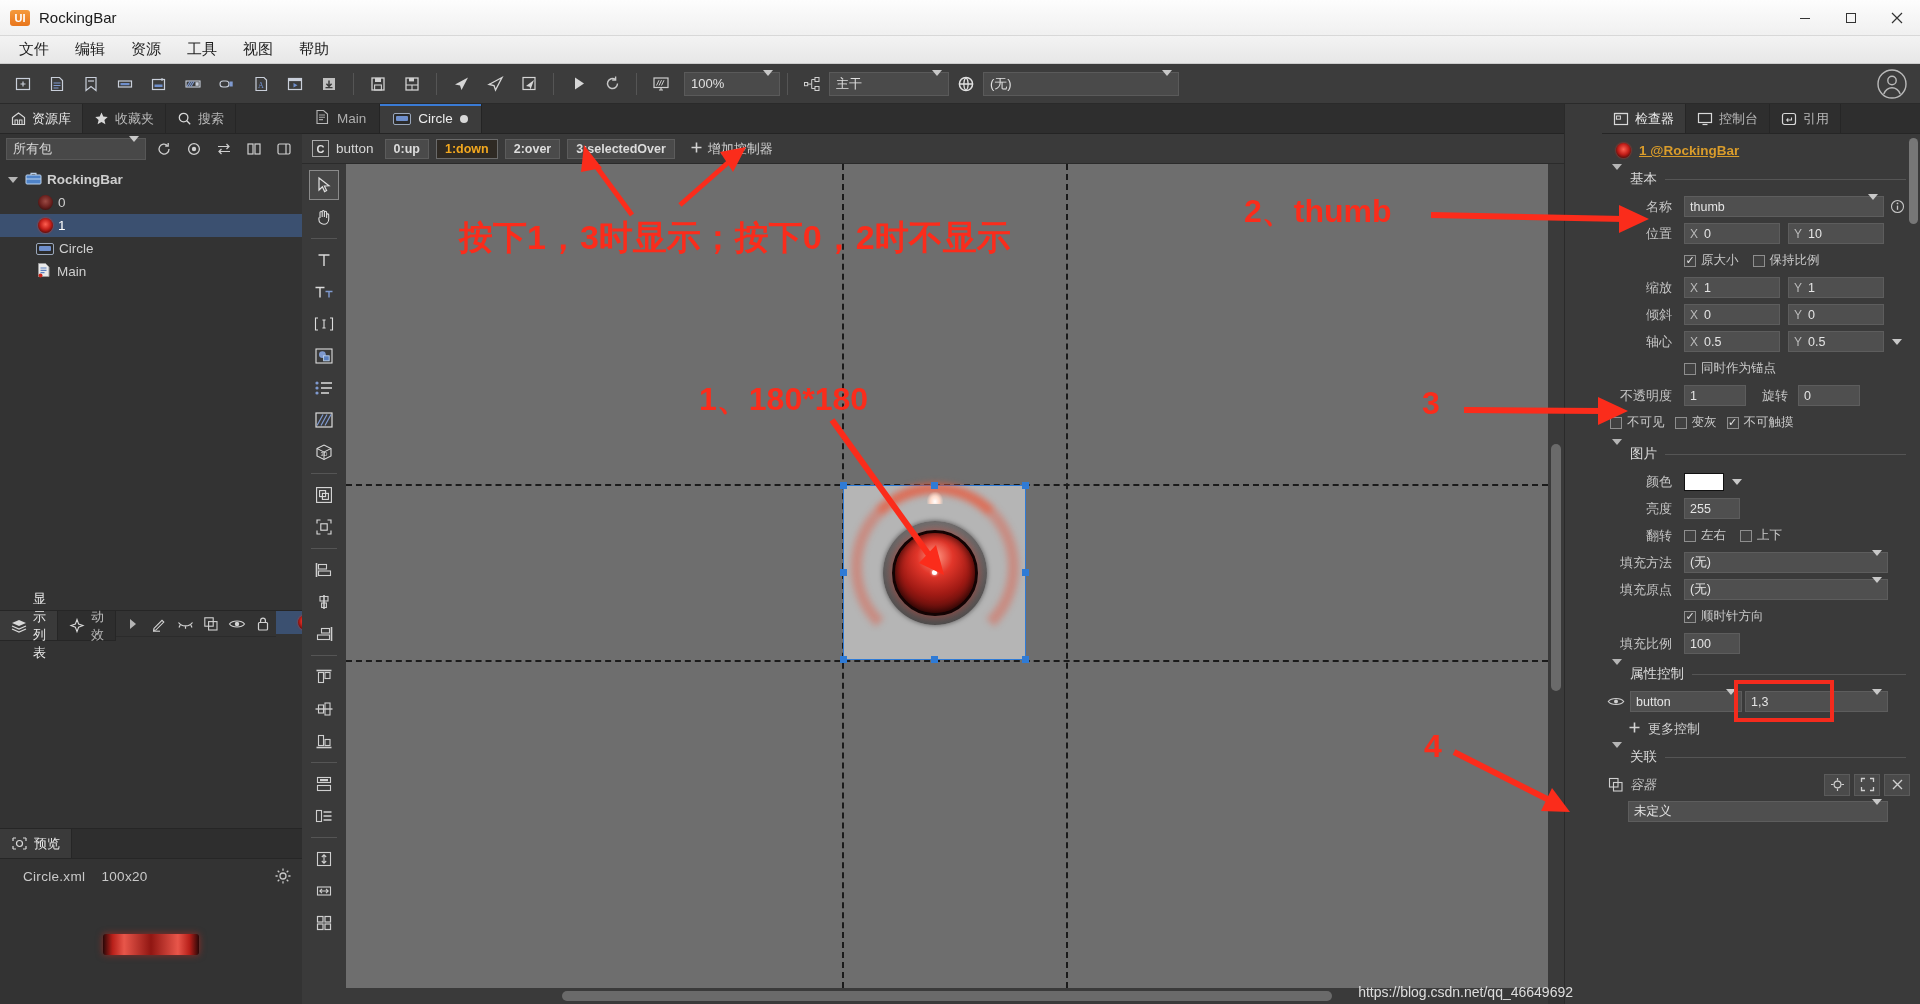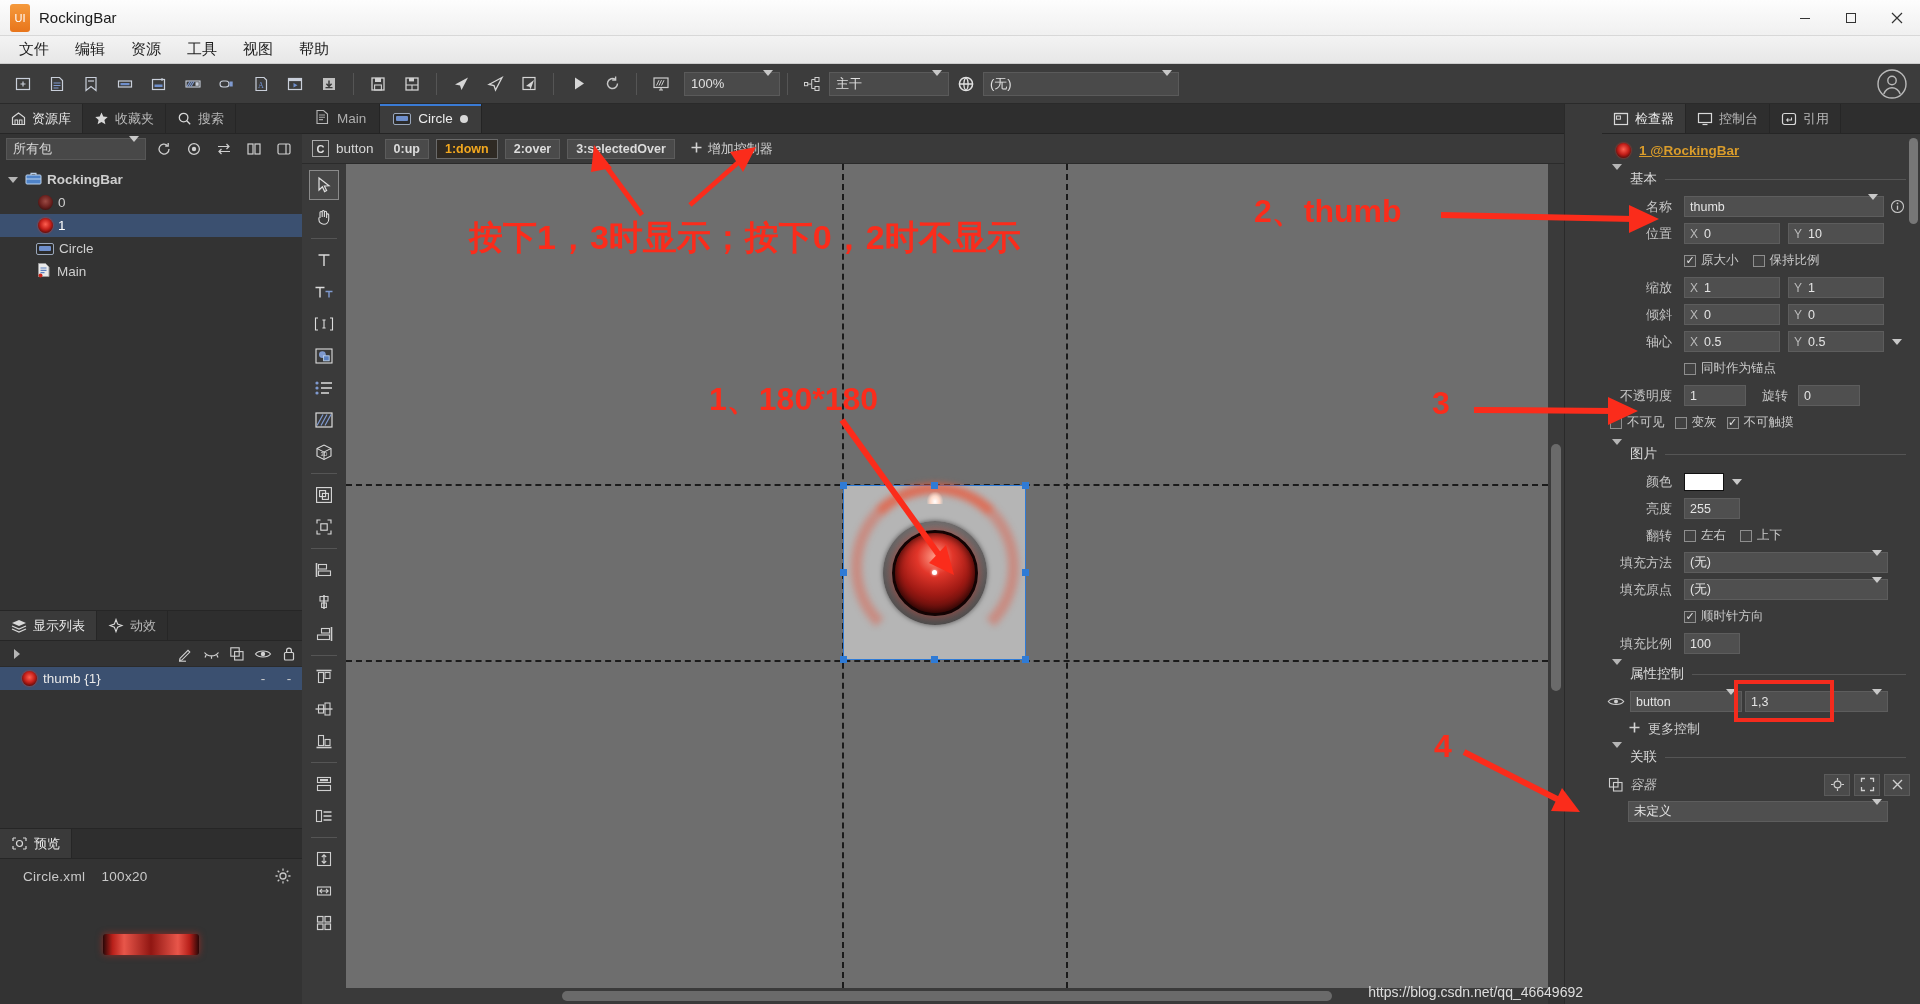--- a/index.html
+++ b/index.html
@@ -16,24 +16,24 @@
   
   #titlebar {
     height: 36px;
     background: linear-gradient(#fdfdfd, #f0f0f0);
     border-bottom: 1px solid #d8d8d8;
     display: flex; align-items: center;
     color: #222;
     position: relative;
   }
   #app-logo {
-    width: 20px; height: 28px; margin-left: 10px; margin-right: 9px;
+    width: 20px; height: 16px; margin-left: 10px; margin-right: 9px;
     background: linear-gradient(#f59a3c, #e8751b);
     border-radius: 3px;
-    font-size: 11px; font-weight: normal; color: #fff;
+    font-size: 11px; font-weight: bold; color: #fff;
     display: flex; align-items: center; justify-content: center;
     flex: none;
   }
   #app-title { font-size: 15px; color: #1a1a1a; }
   #win-btns { position: absolute; right: 0; top: 0; height: 36px; display: flex; }
   .win-btn {
     width: 46px; height: 36px; display: flex; align-items: center; justify-content: center;
     color: #333; font-size: 15px;
   }
   .win-btn svg { display: block; }
@@ -121,21 +121,21 @@
     box-shadow: 0 0 2px rgba(255,60,40,.9);
   }
   .ico-btn-red.dim { background: radial-gradient(circle at 50% 42%, #9b4a44 0%, #6e2320 48%, #401110 78%, #210606 100%); box-shadow:none; }
   .ico-comp {
     width:18px;height:12px;border:1px solid #9aa7bb;border-radius:2px;flex:none;
     background:#2b2b2b; display:flex;align-items:center;justify-content:center;
   }
   .ico-comp i { display:block;width:12px;height:5px;background:#6f8fcc;border-radius:1px; }
 
   
-  #displist-wrap { height: 218px; flex: none; display: flex; flex-direction: column; border-top: 1px solid #262626; }
+  #displist-wrap { height: 218px; flex: none; display: flex; flex-direction: row; border-top: 1px solid #262626; }
   #dl-head {
     height: 26px; background: #333; display: flex; align-items: center;
     border-bottom: 1px solid #2b2b2b; padding-left: 4px;
   }
   #dl-head .spacer { flex: 1; }
   .dl-col { width: 26px; display:flex;align-items:center;justify-content:center; }
   .dl-row {
     height: 23px; display: flex; align-items: center; font-size: 13.5px;
     padding-left: 22px; gap: 6px; color: #e8e8e8;
   }
@@ -257,21 +257,21 @@
   .iconbtn {
     width:26px;height:22px;background:#4a4a4a;border:1px solid #5b5b5b;
     display:flex;align-items:center;justify-content:center;
   }
 
   #highlight-box {
     position:absolute; border:4px solid #f42b1d; pointer-events:none;
   }
 
   
-  #anno { position:absolute; left:14px; top:0; width:1577px; height:1004px; pointer-events:none; }
+  #anno { position:absolute; left:4px; top:0; width:1577px; height:1004px; pointer-events:none; }
   .anno-txt {
     position:absolute; color:#fb2c1b; font-weight:bold; white-space:nowrap;
     font-family: "Liberation Sans", sans-serif;
   }
   #wm {
     position:absolute; right:8px; bottom:4px; color:#e9e9e9; font-size:14px; opacity:.93;
     font-family: "Liberation Sans", sans-serif; white-space:nowrap;
   }
 </style>
 </head>

